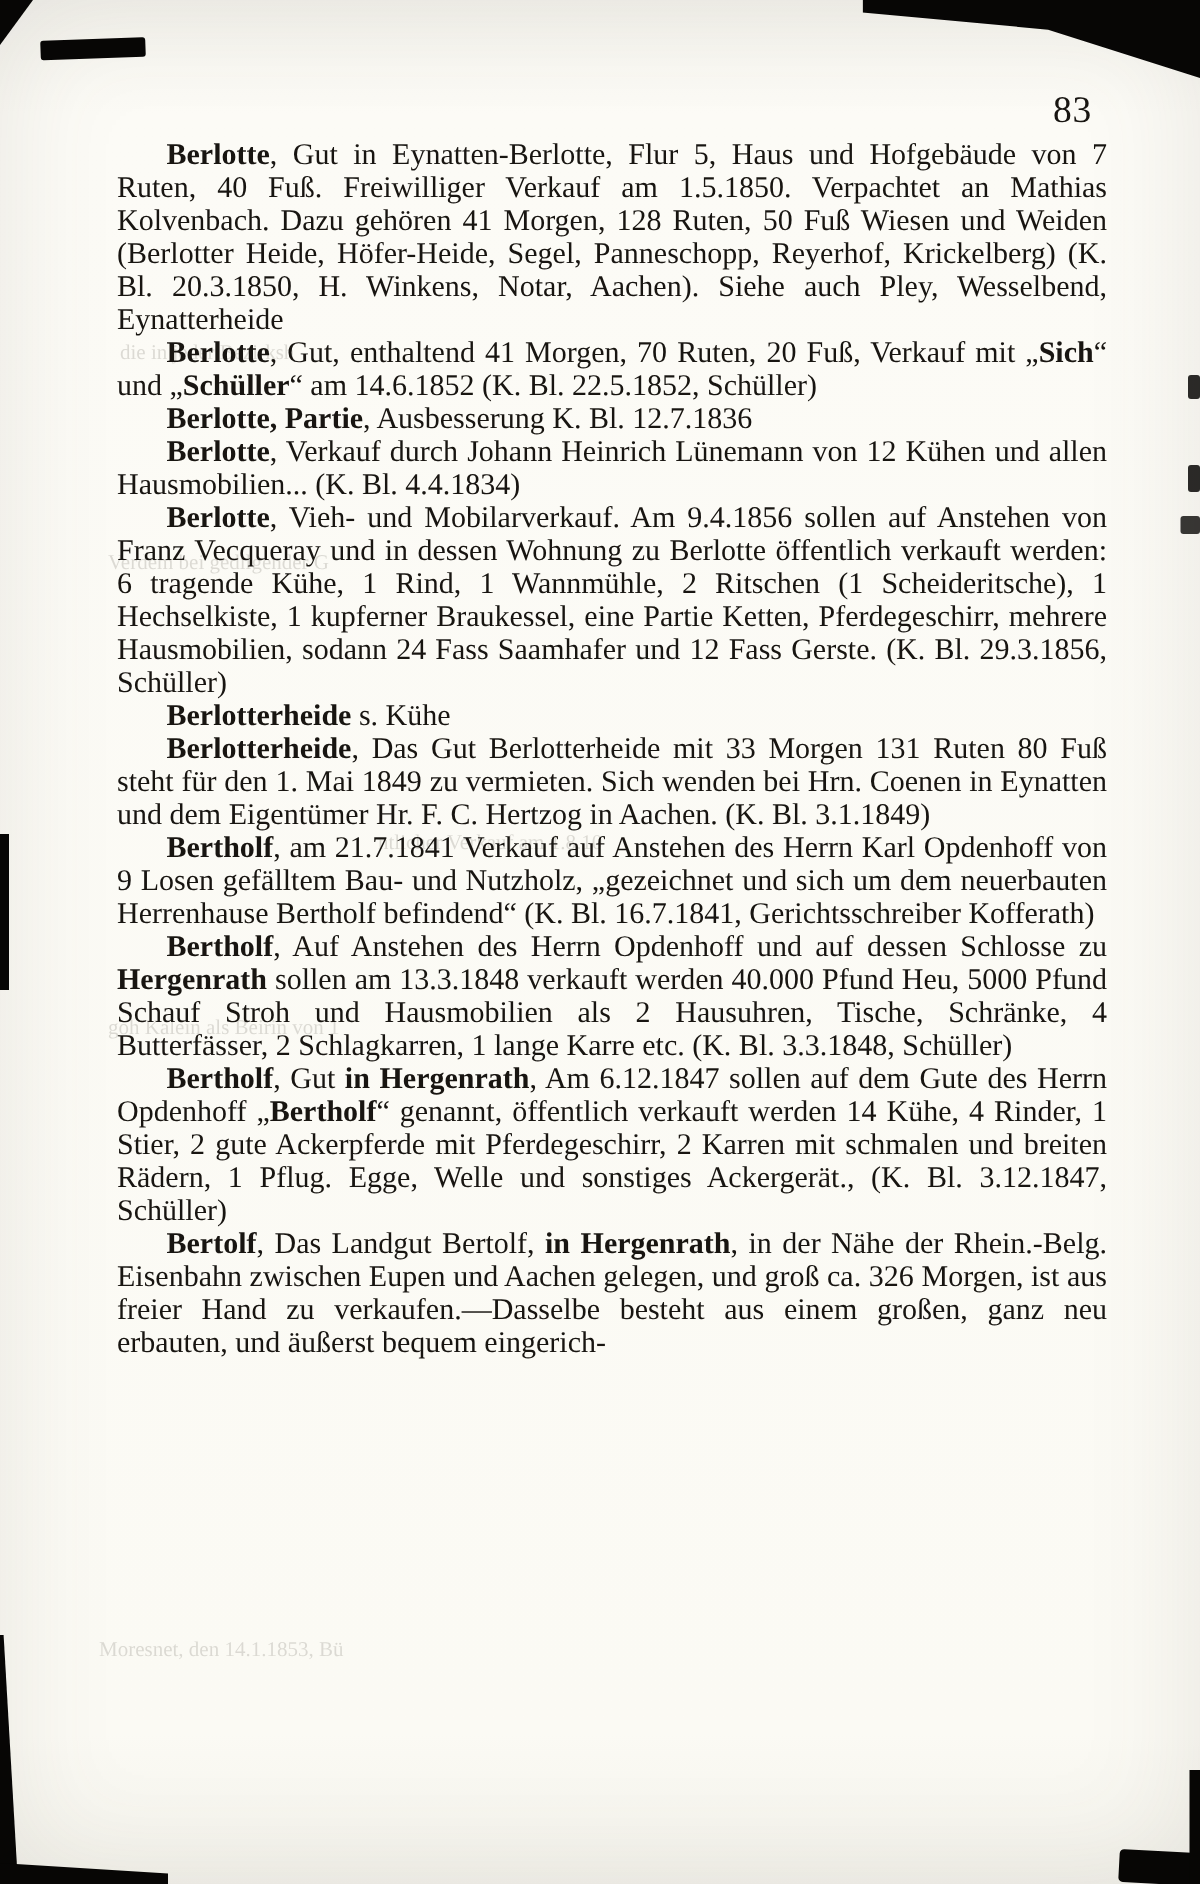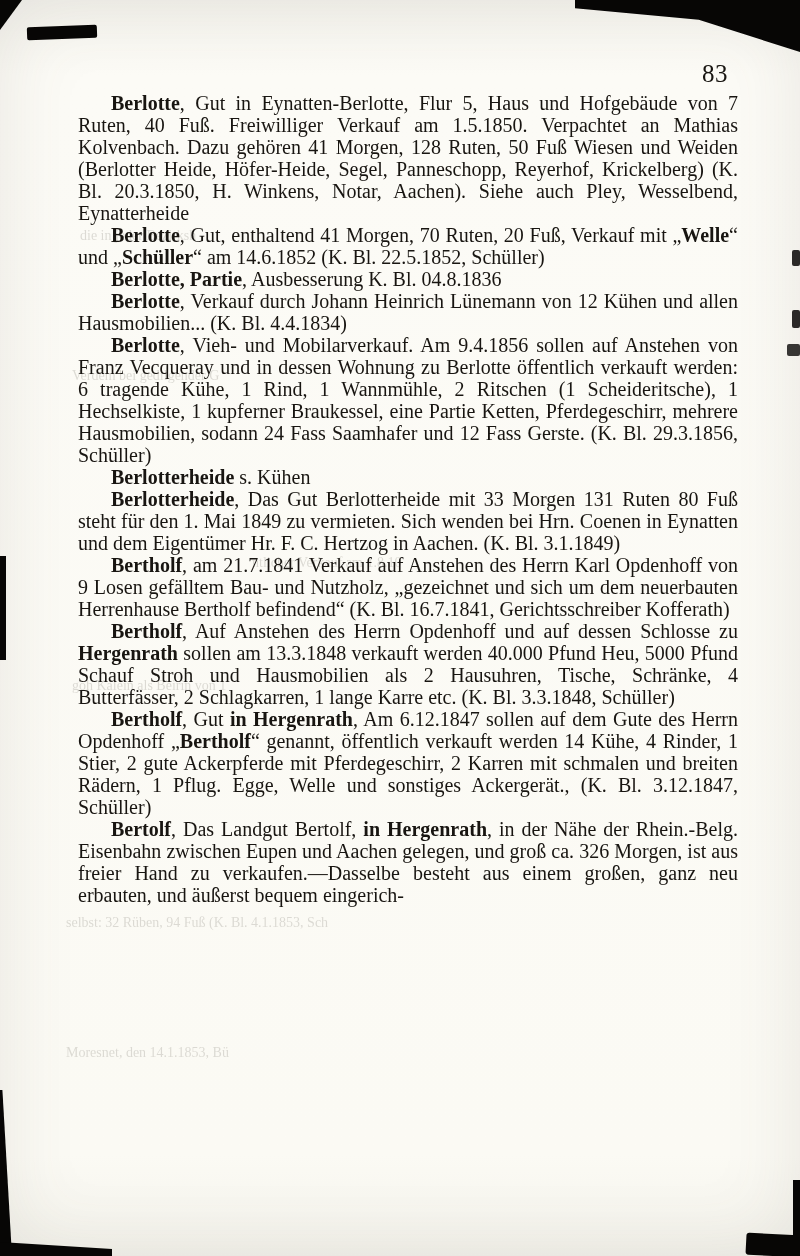--- a/index.html
+++ b/index.html
@@ -29,21 +29,21 @@
   
   .bt {
     position: absolute; font-size: 14px; color: #6e6a60;
     opacity: .22; filter: blur(.4px); white-space: nowrap;
   }
   .bt1 { left: 80px;  top: 228px; }
   .bt2 { left: 72px;  top: 368px; }
   .bt3 { left: 252px; top: 555px; }
   .bt4 { left: 72px;  top: 678px; }
   .bt5 { left: 66px;  top: 915px; }
-  .bt6 { left: 66px;  top: 1045px; }
+  .bt6 { left: 66px;  top: 1093px; }
 
   
   .art { position: absolute; background: #070605; }
   .a-tl  { left: 0;     top: 0;      width: 22px;  height: 30px;  clip-path: polygon(0 0, 100% 0, 0 100%); }
   .a-tld { left: 27px;  top: 26px;   width: 70px;  height: 13px;  transform: rotate(-2deg); border-radius: 2px; }
   .a-tr  { left: 575px; top: 0;      width: 225px; height: 52px;  clip-path: polygon(0 0, 100% 0, 100% 100%, 55% 38%, 0 16%); }
   .a-r1  { left: 792px; top: 250px;  width: 8px;   height: 16px;  border-radius: 2px; opacity: .85; }
   .a-r2  { left: 792px; top: 310px;  width: 8px;   height: 18px;  border-radius: 2px; opacity: .85; }
   .a-r3  { left: 787px; top: 344px;  width: 13px;  height: 12px;  border-radius: 2px; opacity: .8; }
   .a-l1  { left: 0;     top: 556px;  width: 6px;   height: 104px; }
@@ -66,32 +66,31 @@
   <div class="art a-l1"></div>
   <div class="art a-l2"></div>
   <div class="art a-b1"></div>
   <div class="art a-br"></div>
   <div class="art a-r4"></div>
 
   <span class="bt bt1">die in jeder Bezirksh</span>
   <span class="bt bt2">Verdem bei gedilgender G</span>
   <span class="bt bt3">ntlicher Verkauf am 1.8.10</span>
   <span class="bt bt4">goh Kalein als Beirin von 1</span>
-  <span class="bt bt5">selbst: 32 Rüben, 94 Fuß (K. Bl. 4.1.1853, Sch</span>
   <span class="bt bt6">Moresnet, den 14.1.1853, Bü</span>
 
   <div class="pagenum">83</div>
 
   <main class="text">
     <p><span class="b">Berlotte</span><span>, Gut in Eynatten-Berlotte, Flur 5, Haus und Hofgebäude von 7 Ruten, 40 Fuß. Freiwilliger Verkauf am 1.5.1850. Verpachtet an Mathias Kolvenbach. Dazu gehören 41 Morgen, 128 Ruten, 50 Fuß Wiesen und Weiden (Berlotter Heide, Höfer-Heide, Segel, Panneschopp, Reyerhof, Krickelberg) (K. Bl. 20.3.1850, H. Winkens, Notar, Aachen). Siehe auch Pley, Wesselbend, Eynatterheide</span></p>
-    <p><span class="b">Berlotte</span><span>, Gut, enthaltend 41 Morgen, 70 Ruten, 20 Fuß, Verkauf mit „</span><span class="b">Welle</span><span>“ und „</span><span class="b">Schüller</span><span>“ am 14.6.1852 (K. Bl. 22.5.1852, Schüller)</span></p>
-    <p><span class="b">Berlotte, Partie</span><span>, Ausbesserung K. Bl. 04.8.1836</span></p>
+    <p><span class="b">Berlotte</span><span>, Gut, enthaltend 41 Morgen, 70 Ruten, 20 Fuß, Verkauf mit „</span><span class="b">Sich</span><span>“ und „</span><span class="b">Schüller</span><span>“ am 14.6.1852 (K. Bl. 22.5.1852, Schüller)</span></p>
+    <p><span class="b">Berlotte, Partie</span><span>, Ausbesserung K. Bl. 12.7.1836</span></p>
     <p><span class="b">Berlotte</span><span>, Verkauf durch Johann Heinrich Lünemann von 12 Kühen und allen Hausmobilien... (K. Bl. 4.4.1834)</span></p>
     <p><span class="b">Berlotte</span><span>, Vieh- und Mobilarverkauf. Am 9.4.1856 sollen auf Anstehen von Franz Vecqueray und in dessen Wohnung zu Berlotte öffentlich verkauft werden: 6 tragende Kühe, 1 Rind, 1 Wannmühle, 2 Ritschen (1 Scheideritsche), 1 Hechselkiste, 1 kupferner Braukessel, eine Partie Ketten, Pferdegeschirr, mehrere Hausmobilien, sodann 24 Fass Saamhafer und 12 Fass Gerste. (K. Bl. 29.3.1856, Schüller)</span></p>
-    <p><span class="b">Berlotterheide</span><span> s. Kühen</span></p>
+    <p><span class="b">Berlotterheide</span><span> s. Kühe</span></p>
     <p><span class="b">Berlotterheide</span><span>, Das Gut Berlotterheide mit 33 Morgen 131 Ruten 80 Fuß steht für den 1. Mai 1849 zu vermieten. Sich wenden bei Hrn. Coenen in Eynatten und dem Eigentümer Hr. F. C. Hertzog in Aachen. (K. Bl. 3.1.1849)</span></p>
     <p><span class="b">Bertholf</span><span>, am 21.7.1841 Verkauf auf Anstehen des Herrn Karl Opdenhoff von 9 Losen gefälltem Bau- und Nutzholz, „gezeichnet und sich um dem neuerbauten Herrenhause Bertholf befindend“ (K. Bl. 16.7.1841, Gerichtsschreiber Kofferath)</span></p>
     <p><span class="b">Bertholf</span><span>, Auf Anstehen des Herrn Opdenhoff und auf dessen Schlosse zu </span><span class="b">Hergenrath</span><span> sollen am 13.3.1848 verkauft werden 40.000 Pfund Heu, 5000 Pfund Schauf Stroh und Hausmobilien als 2 Hausuhren, Tische, Schränke, 4 Butterfässer, 2 Schlagkarren, 1 lange Karre etc. (K. Bl. 3.3.1848, Schüller)</span></p>
     <p><span class="b">Bertholf</span><span>, Gut </span><span class="b">in Hergenrath</span><span>, Am 6.12.1847 sollen auf dem Gute des Herrn Opdenhoff „</span><span class="b">Bertholf</span><span>“ genannt, öffentlich verkauft werden 14 Kühe, 4 Rinder, 1 Stier, 2 gute Ackerpferde mit Pferdegeschirr, 2 Karren mit schmalen und breiten Rädern, 1 Pflug. Egge, Welle und sonstiges Ackergerät., (K. Bl. 3.12.1847, Schüller)</span></p>
     <p><span class="b">Bertolf</span><span>, Das Landgut Bertolf, </span><span class="b">in Hergenrath</span><span>, in der Nähe der Rhein.-Belg. Eisenbahn zwischen Eupen und Aachen gelegen, und groß ca. 326 Morgen, ist aus freier Hand zu verkaufen.—Dasselbe besteht aus einem großen, ganz neu erbauten, und äußerst bequem eingerich-</span></p>
   </main>
 
 </div>
 
 </body></html>

